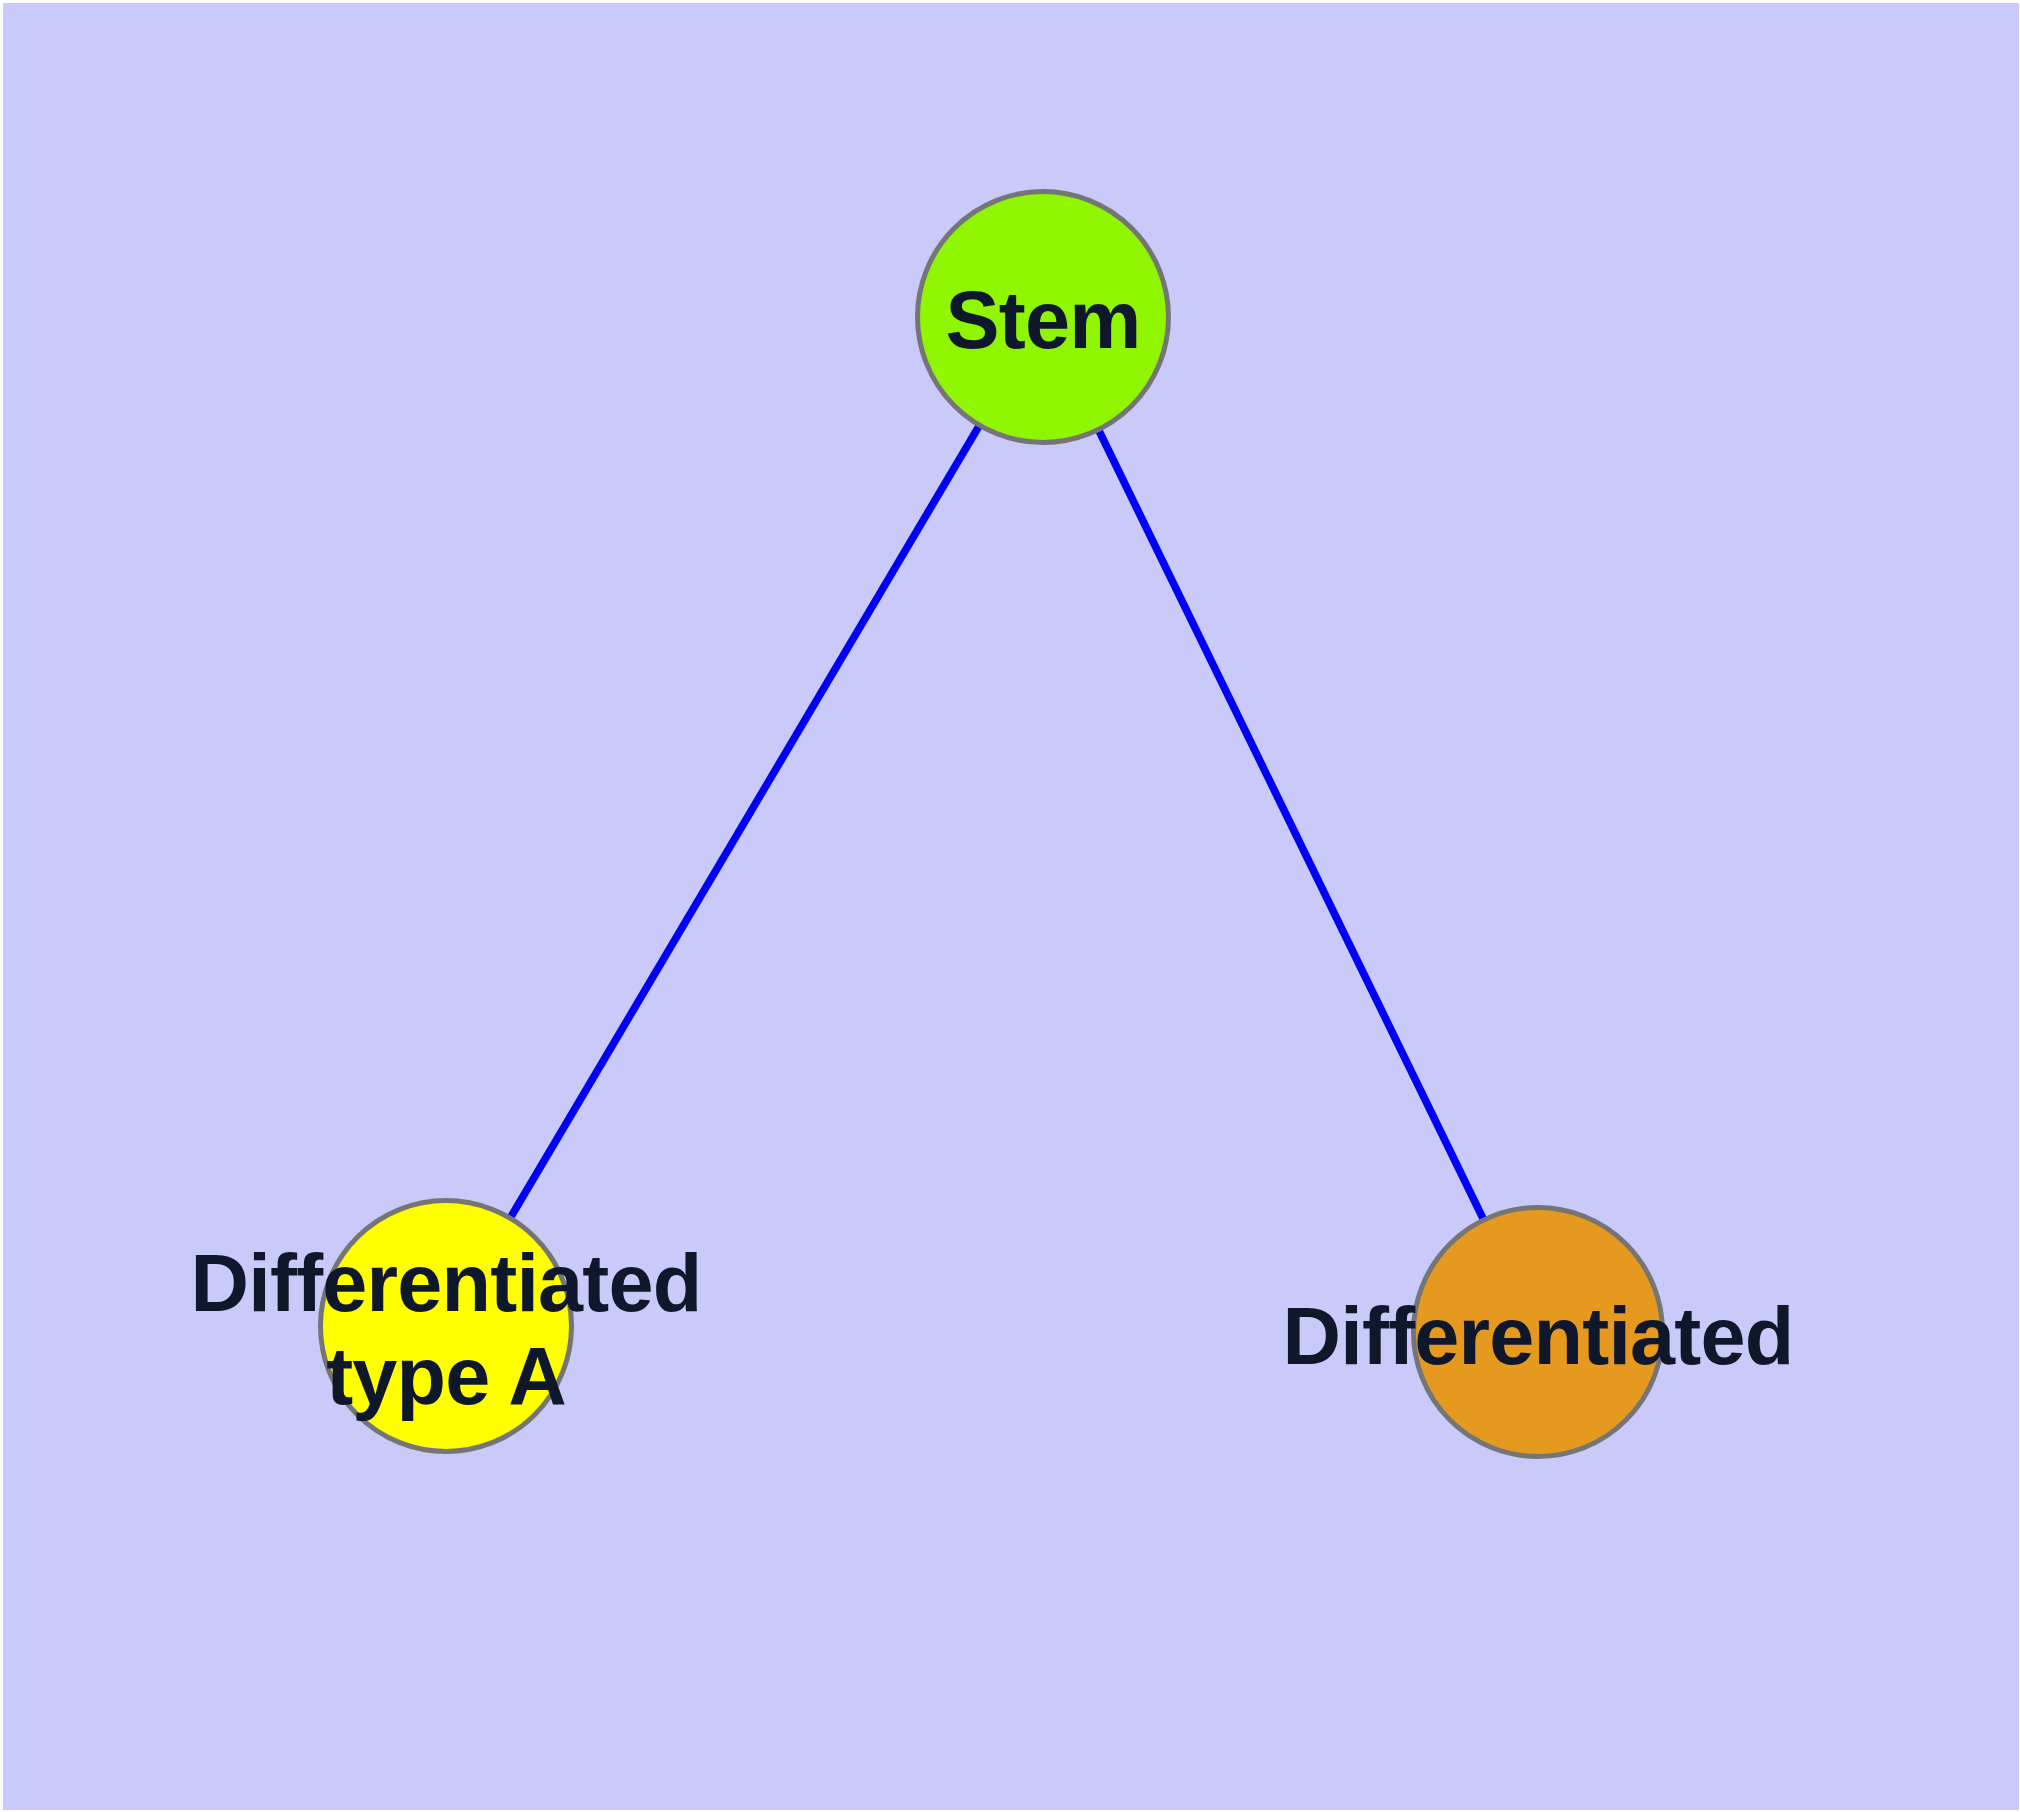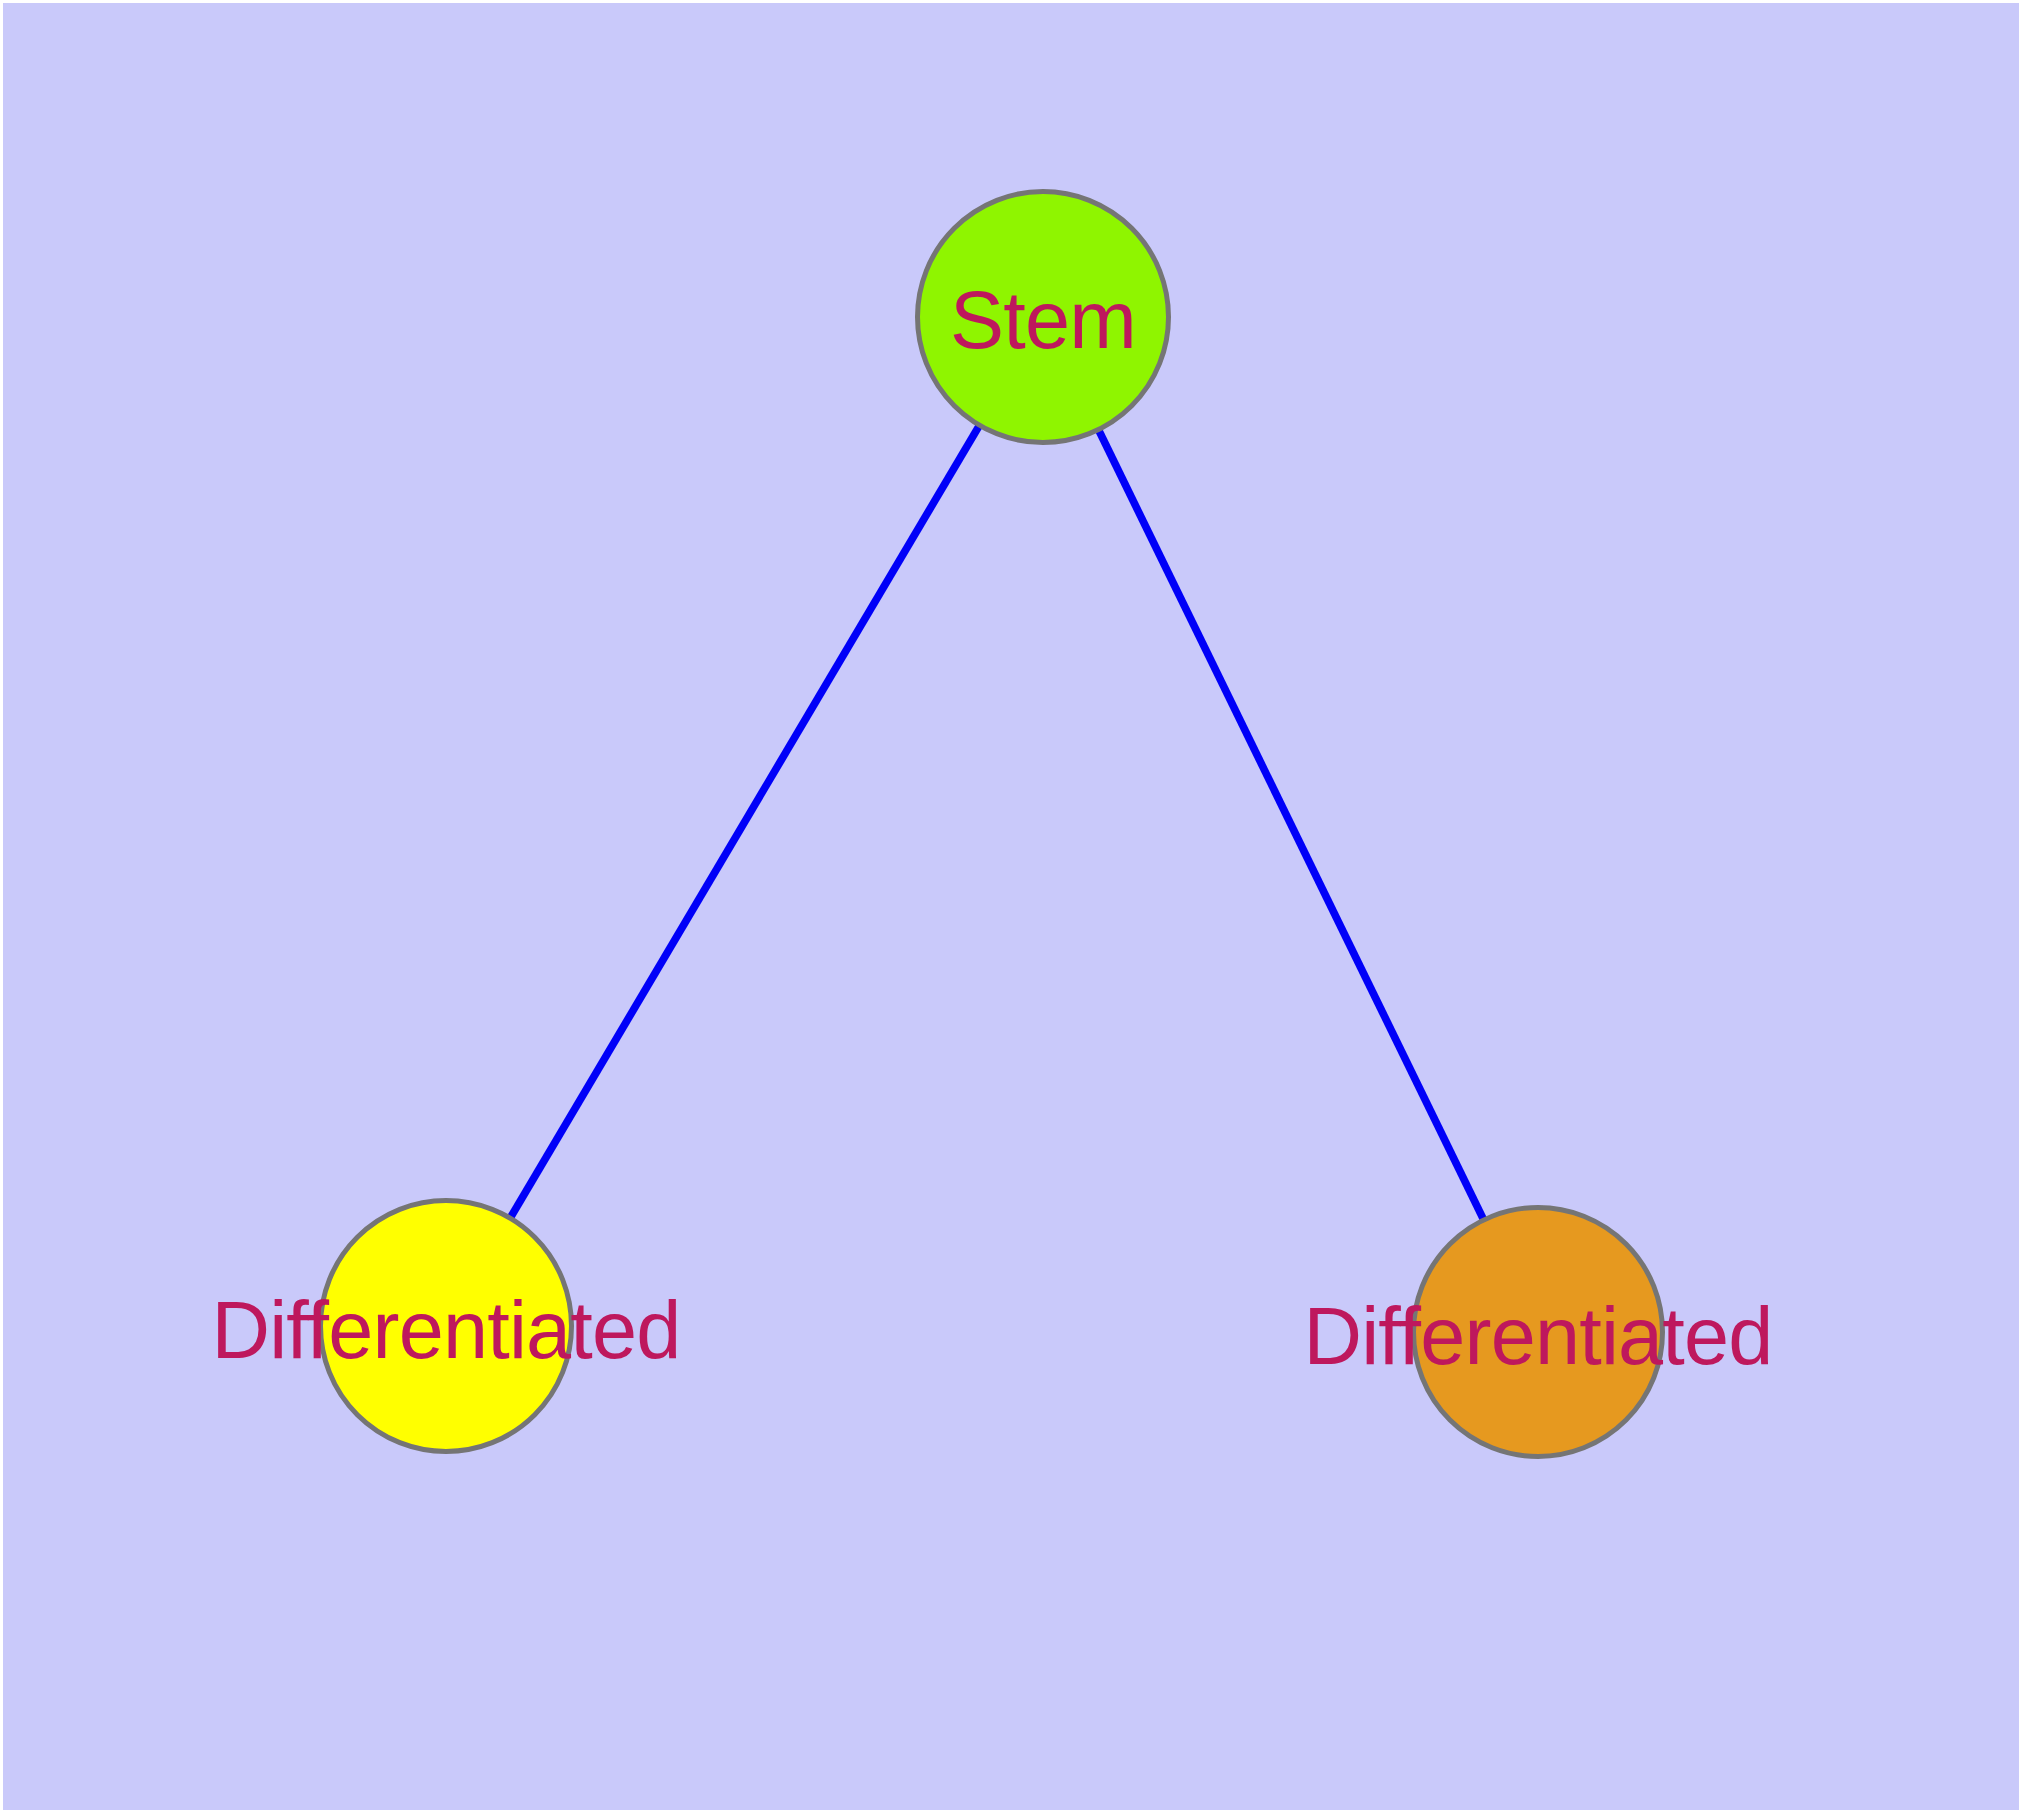--- a/index.html
+++ b/index.html
@@ -23,22 +23,22 @@
   .node {
     position: absolute;
     border-radius: 50%;
     border-style: solid;
     box-sizing: border-box;
   }
   .node-label {
     position: absolute;
     transform: translate(-50%, -50%);
     text-align: center;
-    color: #be185d;
-    font-weight: normal;
+    color: #0f172a;
+    font-weight: bold;
     font-size: 81px;
     line-height: 93px;
     letter-spacing: -0.8px;
   }
   .label-line {
     display: block;
     white-space: nowrap;
   }
 </style>
 </head>
@@ -54,18 +54,19 @@
 
   <div class="node" style="left: 915px; top: 189px; width: 256px; height: 256px; background: rgb(143, 245, 0); border-color: rgb(117, 117, 117); border-width: 5.1px;"></div>
   <div class="node" style="left: 318px; top: 1198px; width: 256px; height: 256px; background: rgb(255, 255, 0); border-color: rgb(117, 117, 117); border-width: 5.1px;"></div>
   <div class="node" style="left: 1411px; top: 1205px; width: 254px; height: 254px; background: rgb(230, 153, 31); border-color: rgb(117, 117, 117); border-width: 5.1px;"></div>
 
   <div class="node-label" style="left: 1043px; top: 320px;">
     <span class="label-line">Stem</span>
   </div>
   <div class="node-label" style="left: 446px; top: 1330px;">
     <span class="label-line">Differentiated</span>
+    <span class="label-line">type A</span>
   </div>
   <div class="node-label" style="left: 1538px; top: 1336px;">
     <span class="label-line">Differentiated</span>
   </div>
 </div>
 
 
 </body></html>

